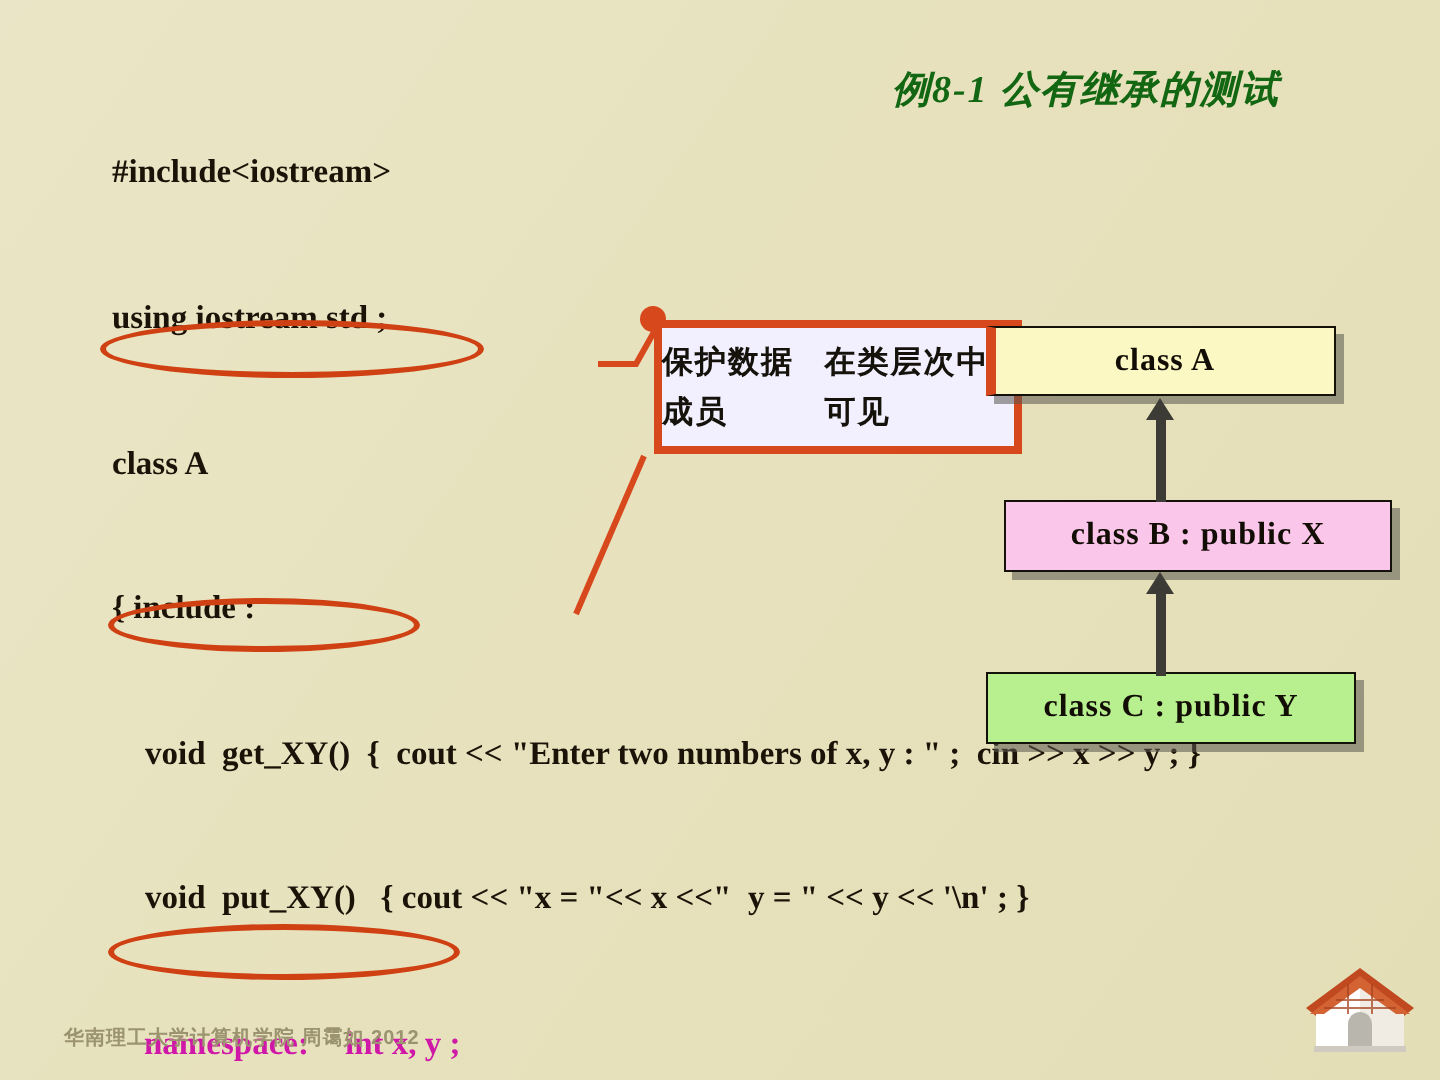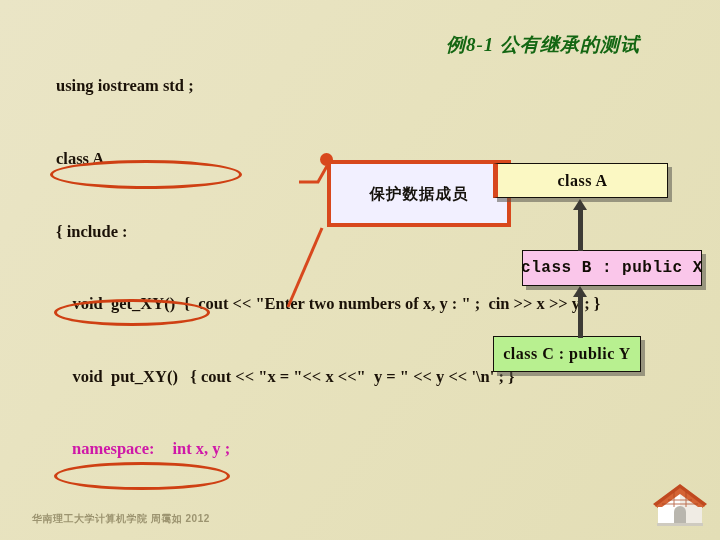--- a/index.html
+++ b/index.html
@@ -100,27 +100,26 @@
     box-shadow: 4px 4px 0 rgba(90,88,78,0.55);
     white-space: nowrap;
   }
   .cbox-a {
     left: 493px; top: 163px; width: 175px; height: 35px;
     background: #fbf8c3;
     border: 1px solid #14100a;
     border-left: 5px solid #d8481d;
   }
   .cbox-b {
-    left: 522px; top: 250px; width: 180px; height: 36px;
+    left: 502px; top: 250px; width: 194px; height: 36px;
     background: #fac6ea;
     border: 1px solid #14100a;
-    font-family: Liberation Mono, monospace;
   }
   .cbox-c {
-    left: 493px; top: 336px; width: 148px; height: 36px;
+    left: 493px; top: 336px; width: 185px; height: 36px;
     background: #b8f090;
     border: 1px solid #14100a;
   }
 
   
   .arrow-stem {
     position: absolute;
     width: 5px;
     background: #3d3b35;
   }
@@ -160,20 +159,21 @@
   }
 </style>
 </head>
 <body>
 
 <div id="slide">
 
   <div class="title">例8-1  公有继承的测试</div>
 
   <div class="code">
+    <span class="ln">#include&lt;iostream&gt;</span>
     <span class="ln">using iostream std ;</span>
     <span class="ln">class A</span>
     <span class="ln">{ include :</span>
     <span class="ln">    void  get_XY()  {  cout &lt;&lt; "Enter two numbers of x, y : " ;  cin &gt;&gt; x &gt;&gt; y ; }</span>
     <span class="ln">    void  put_XY()   { cout &lt;&lt; "x = "&lt;&lt; x &lt;&lt;"  y = " &lt;&lt; y &lt;&lt; '\n' ; }</span>
     <span class="ln"><span style="display:inline-block;width:16px;"></span><span class="prot">namespace:</span><span style="display:inline-block;width:18px;"></span><span class="prot">int x, y ;</span></span>
     
     
     
     
@@ -194,20 +194,21 @@
     <line x1="322" y1="228" x2="288" y2="307" stroke="#d8481d" stroke-width="3"></line>
   </svg>
 
   <div class="ellipse" style="left:50px; top:160px; width:192px; height:29px;"></div>
   <div class="ellipse" style="left:54px; top:299px; width:156px; height:27px;"></div>
   <div class="ellipse" style="left:54px; top:462px; width:176px; height:28px;"></div>
 
   <div class="callout-dot"></div>
   <div class="callout">
     <span>保护数据成员</span>
+    <span>在类层次中可见</span>
   </div>
 
   <div class="cbox cbox-a">
     <span>class  A</span>
   </div>
   <div class="cbox cbox-b">
     <span>class  B : public  X</span>
   </div>
   <div class="cbox cbox-c">
     <span>class  C : public  Y</span>

